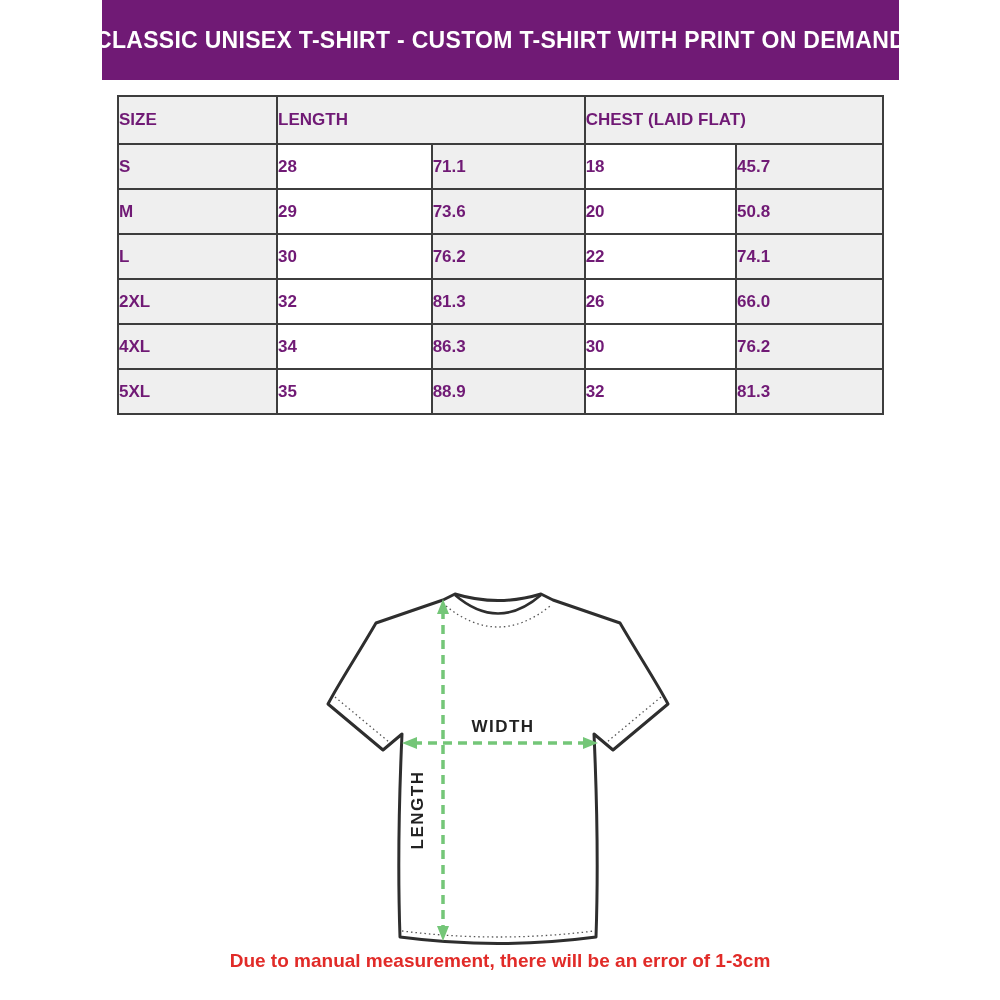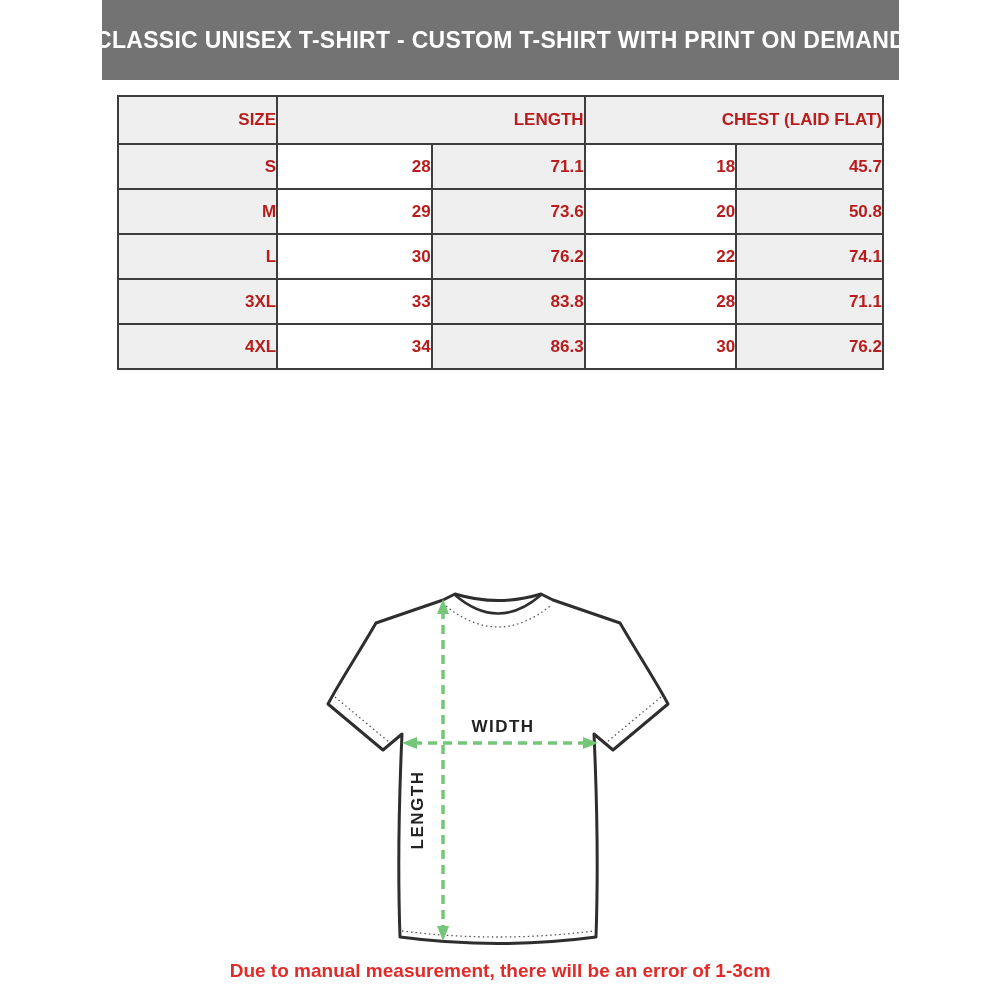--- a/index.html
+++ b/index.html
@@ -8,47 +8,46 @@
     width: 1000px; height: 1000px;
     position: relative;
     font-family: "Liberation Sans", "DejaVu Sans", sans-serif;
     overflow: hidden;
   }
 
   
   .banner {
     position: absolute;
     left: 102px; top: 0; width: 797px; height: 80px;
-    background: #737373;
+    background: #701a75;
     display: flex; align-items: center; justify-content: center;
   }
   .banner-title {
     color: #ffffff;
     font-size: 23px;
     font-weight: bold;
     letter-spacing: 0.3px;
     text-align: center;
     white-space: nowrap;
   }
 
   
   table.size-chart {
     position: absolute;
     left: 117px; top: 95px; width: 767px;
     border-collapse: collapse;
     table-layout: fixed;
   }
   .size-chart th, .size-chart td {
     border: 2px solid #3d3d3d;
-    text-align: right;
+    text-align: left;
     vertical-align: middle;
     font-weight: bold;
-    color: #b91c1c;
+    color: #701a75;
     font-size: 17px;
-    padding-left: 40px;
   }
   .size-chart thead th { height: 48px; background: #efefef; font-size: 17px; }
   .size-chart tbody td { height: 45px; background: #ffffff; }
   .size-chart tbody td.shade { background: #efefef; }
 
   
   .diagram {
     position: absolute;
     left: 325px; top: 580px; width: 350px; height: 375px;
   }
@@ -62,21 +61,20 @@
   }
 
   
   .footnote {
     position: absolute;
     left: 0; top: 950px; width: 1000px;
     text-align: center;
     font-size: 19px;
     font-weight: bold;
     color: #e12b28;
-    margin-top: 10px;
   }
 </style>
 </head>
 <body>
 
 <div class="banner">
   <div class="banner-title">CLASSIC UNISEX T-SHIRT - CUSTOM T-SHIRT WITH PRINT ON DEMAND</div>
 </div>
 
 <table class="size-chart">
@@ -110,32 +108,39 @@
       <td class="shade">50.8</td>
     </tr>
     <tr>
       <td class="shade">L</td>
       <td>30</td>
       <td class="shade">76.2</td>
       <td>22</td>
       <td class="shade">74.1</td>
     </tr>
     <tr>
-      <td class="shade">3XL</td>
-      <td>33</td>
-      <td class="shade">83.8</td>
-      <td>28</td>
-      <td class="shade">71.1</td>
+      <td class="shade">2XL</td>
+      <td>32</td>
+      <td class="shade">81.3</td>
+      <td>26</td>
+      <td class="shade">66.0</td>
     </tr>
     <tr>
       <td class="shade">4XL</td>
       <td>34</td>
       <td class="shade">86.3</td>
       <td>30</td>
       <td class="shade">76.2</td>
+    </tr>
+    <tr>
+      <td class="shade">5XL</td>
+      <td>35</td>
+      <td class="shade">88.9</td>
+      <td>32</td>
+      <td class="shade">81.3</td>
     </tr>
   </tbody>
 </table>
 
 <div class="diagram">
   <svg viewBox="0 0 350 375" xmlns="http://www.w3.org/2000/svg">
 
     <path d="M 118 20
          L 51 43
          C 33 74, 14 103, 3 124

